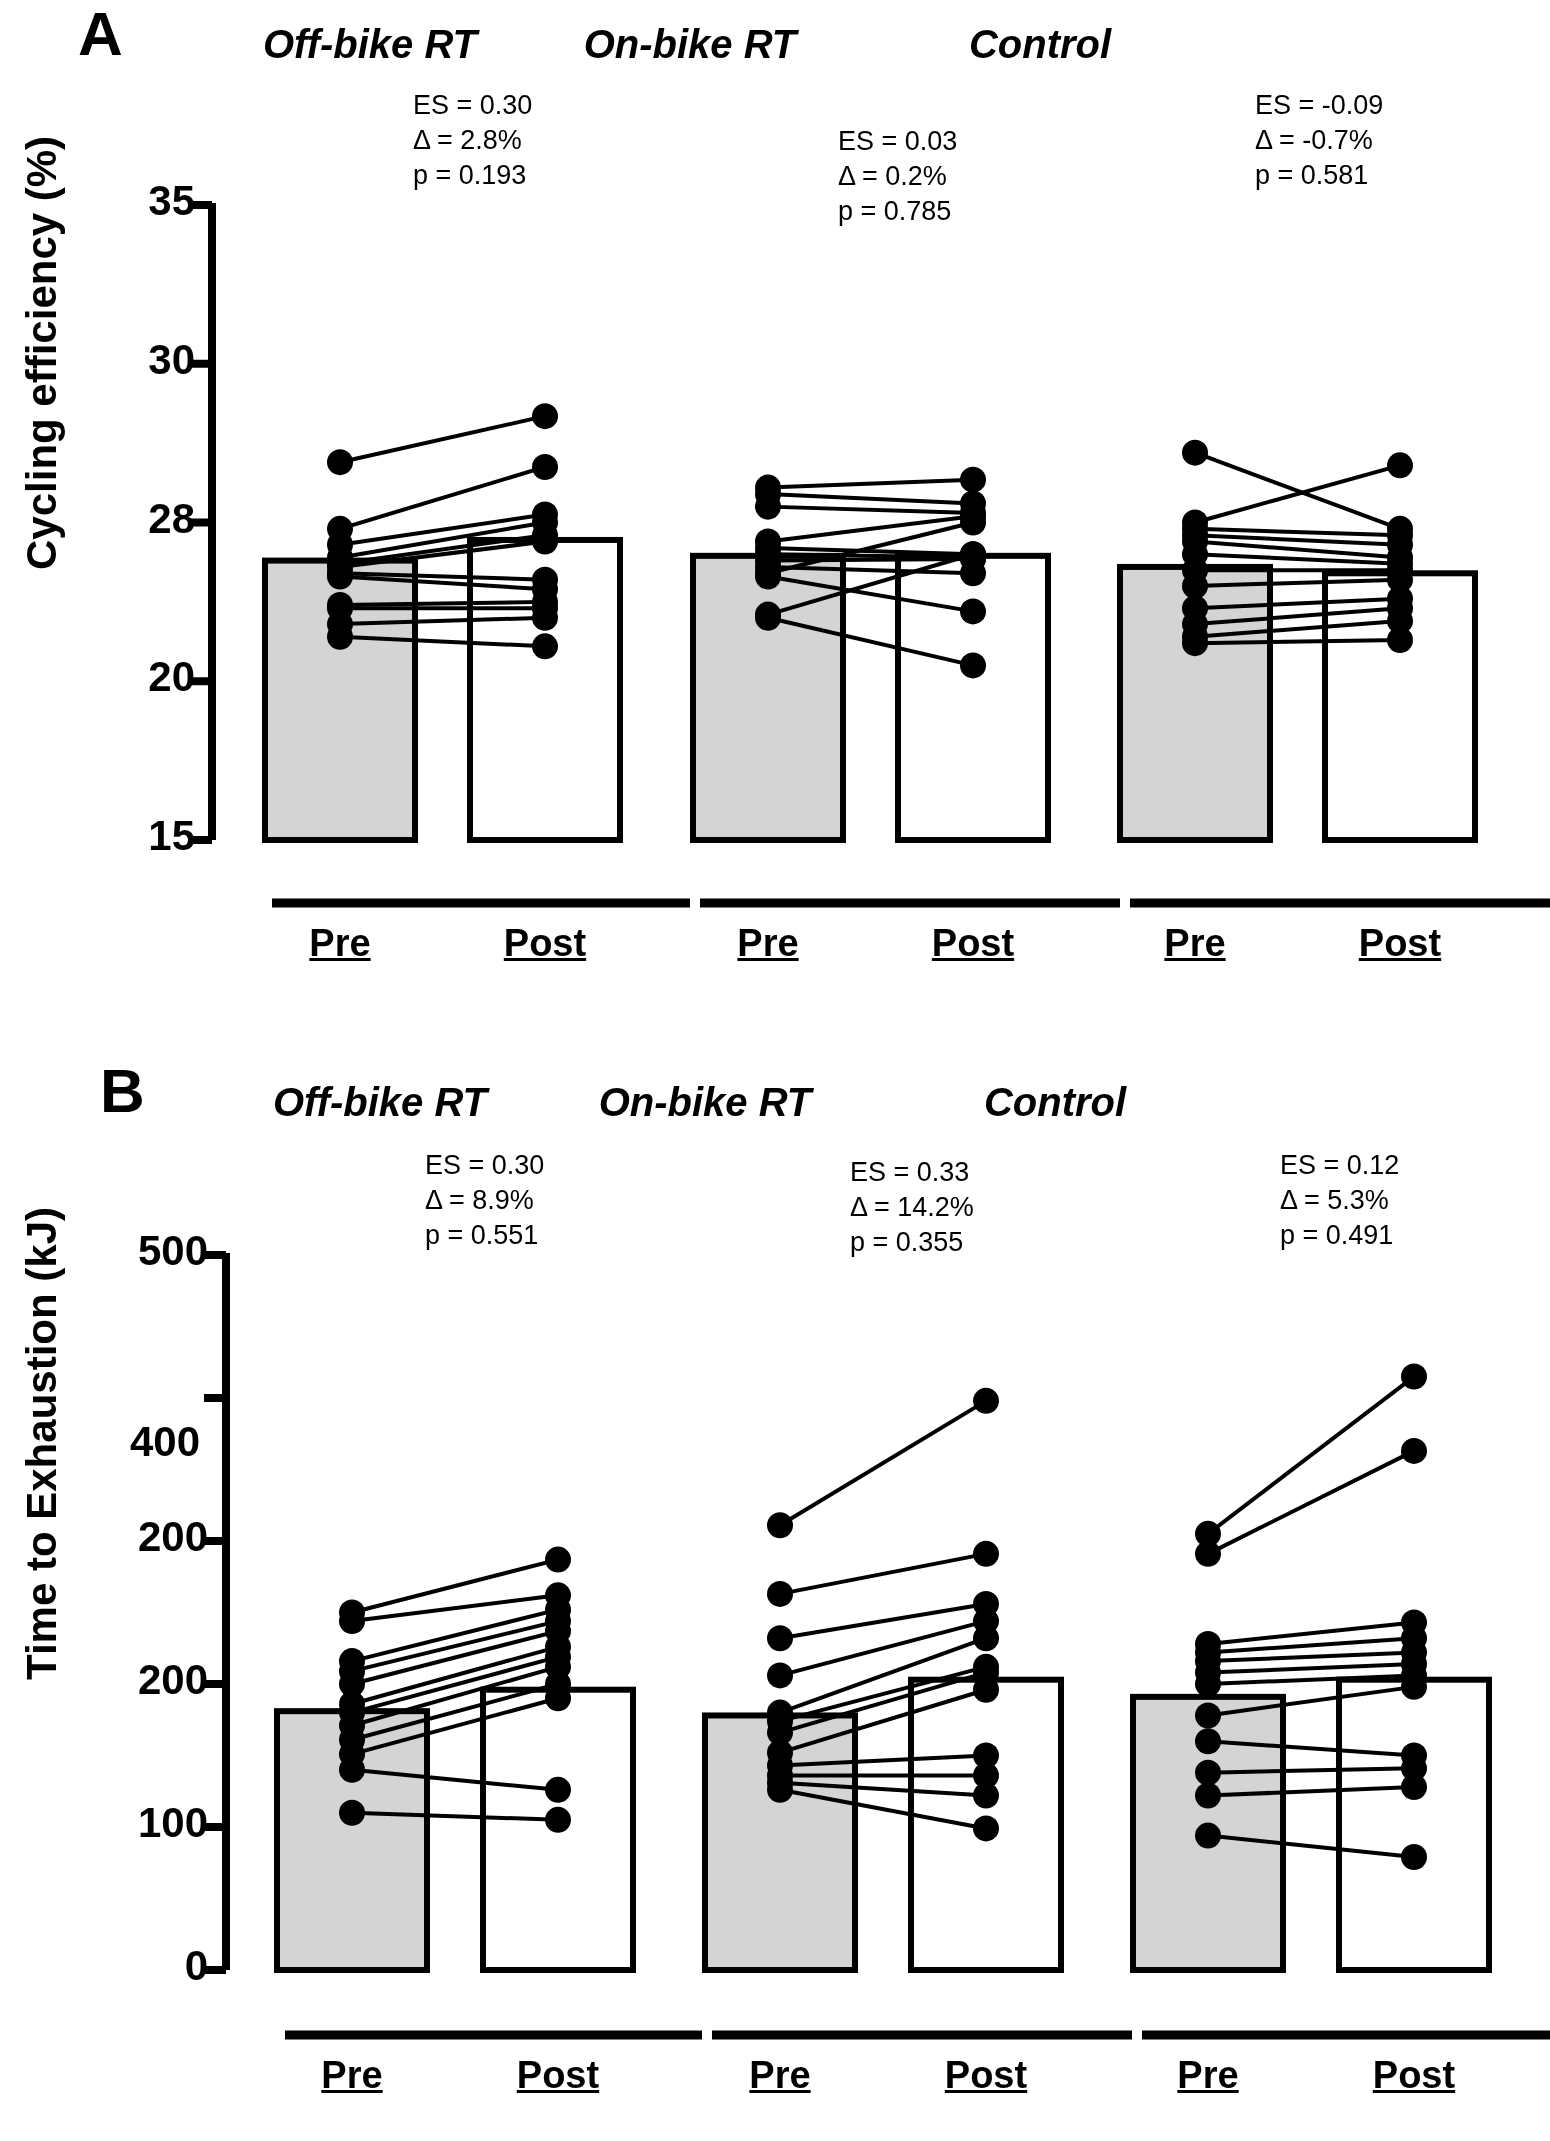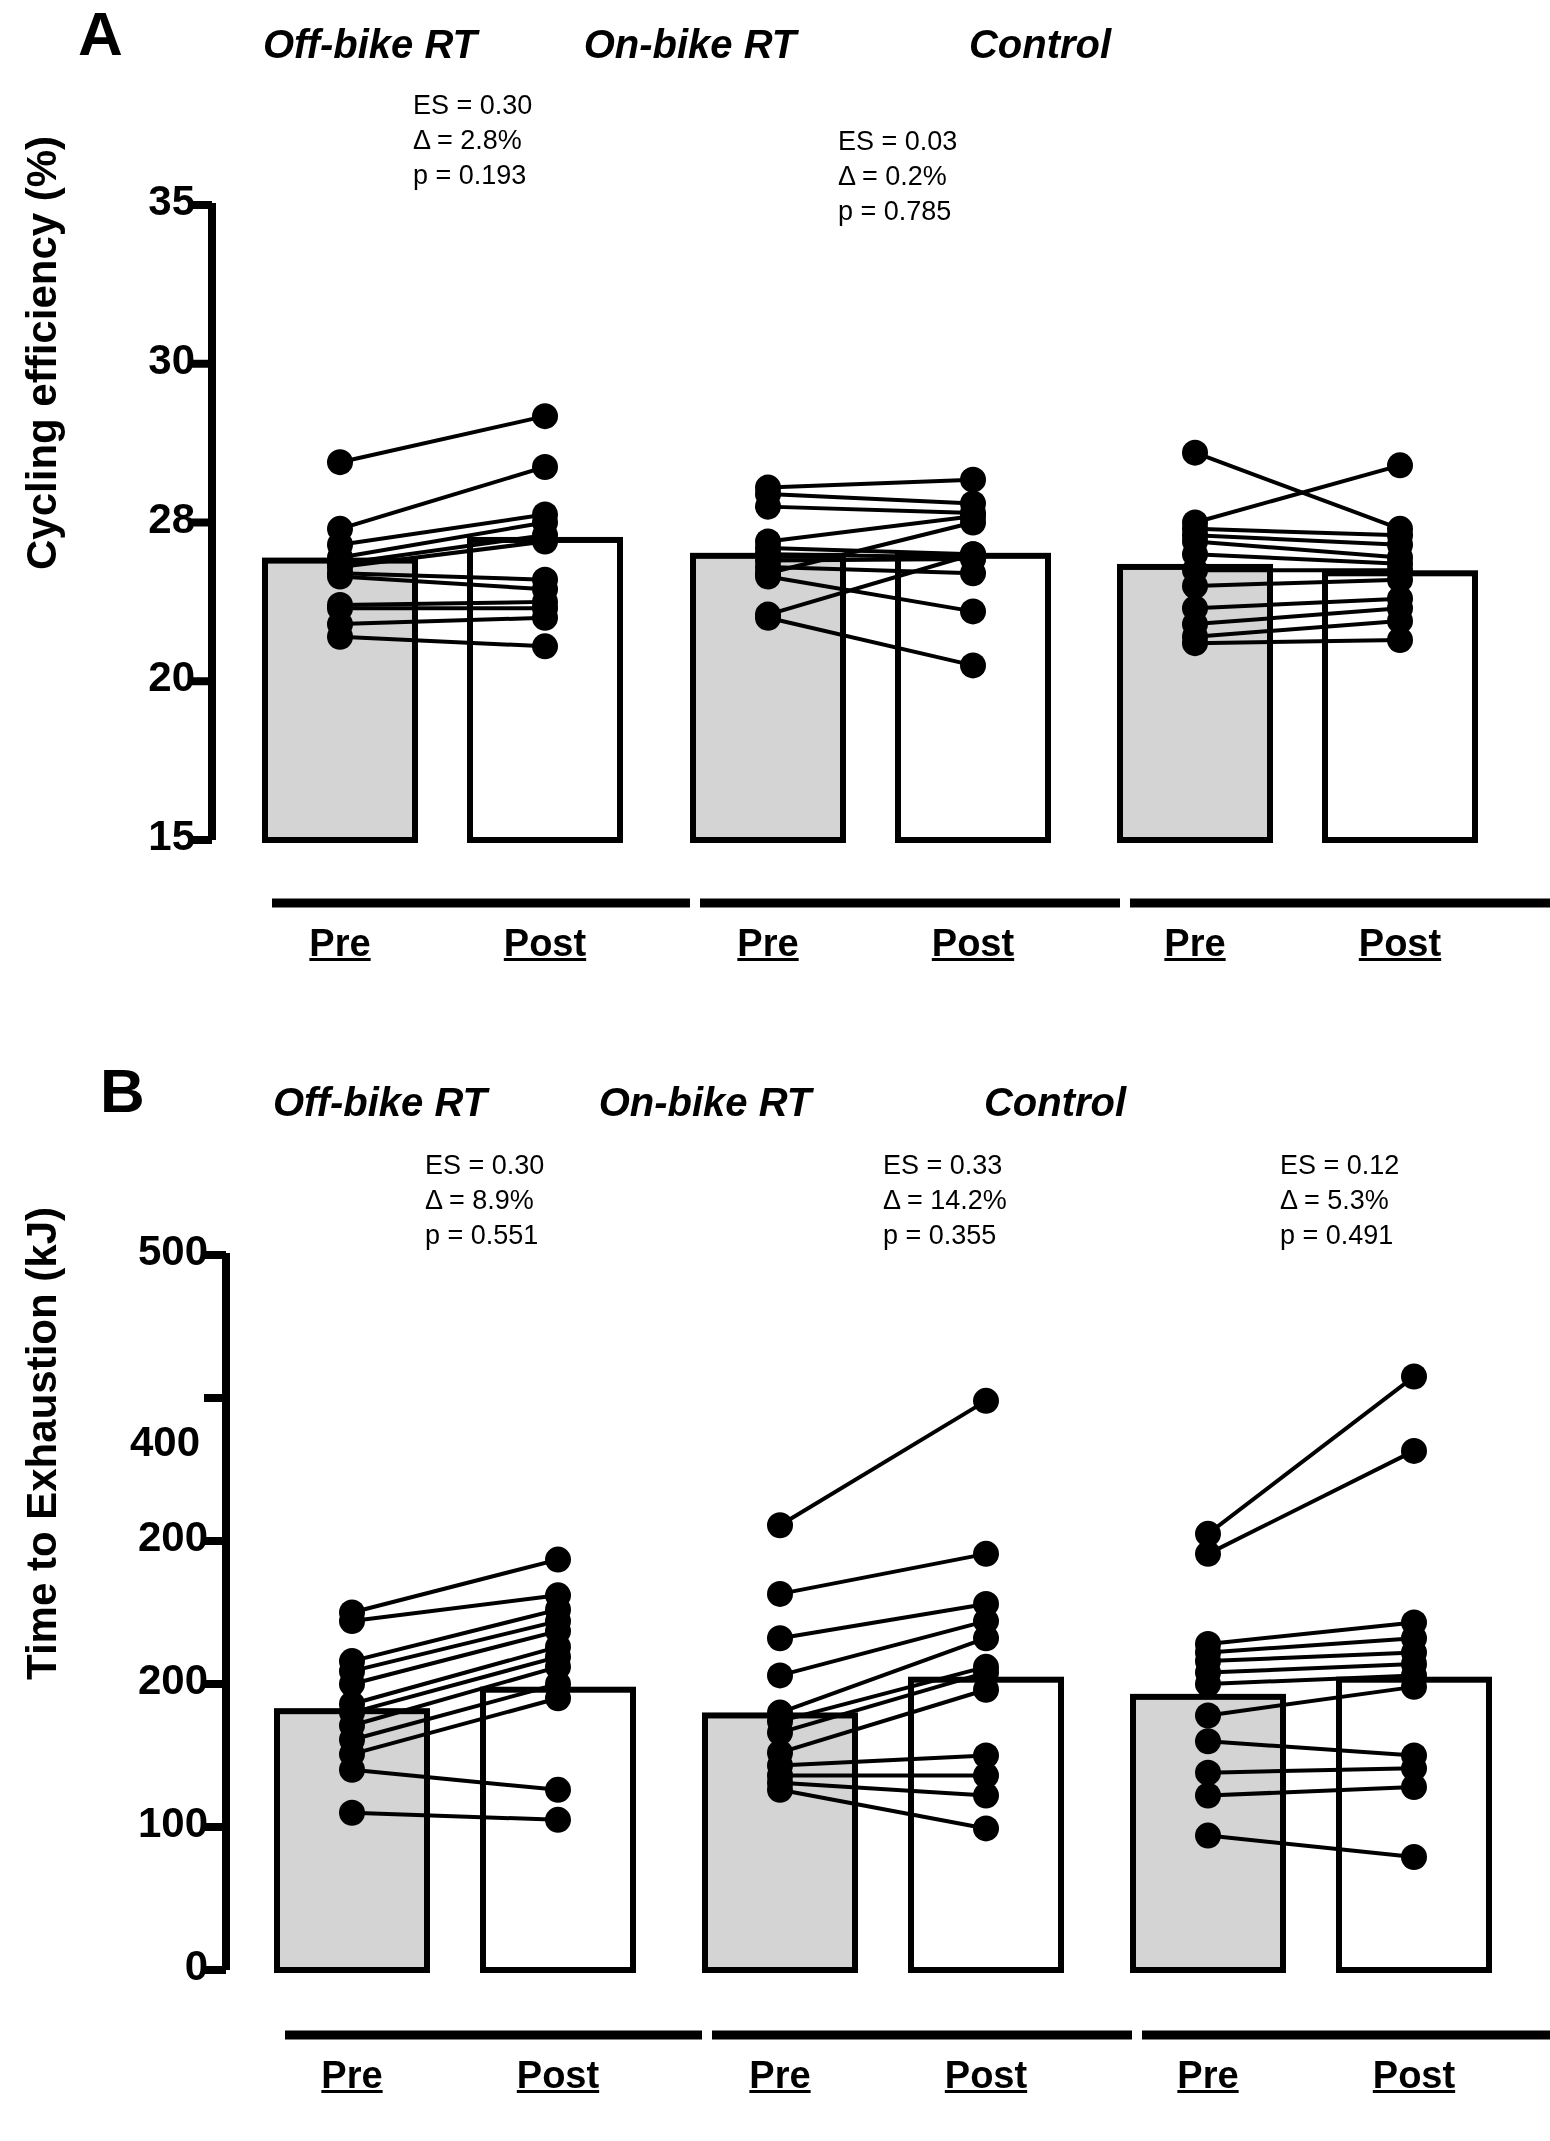--- a/index.html
+++ b/index.html
@@ -84,20 +84,25 @@
 
   <div class="stats" style="left:413px; top:88px;">
     <div>ES = 0.30</div>
     <div>Δ = 2.8%</div>
     <div>p = 0.193</div>
   </div>
   <div class="stats" style="left:838px; top:88px;margin-top:36px;">
     <div>ES = 0.03</div>
     <div>Δ = 0.2%</div>
     <div>p = 0.785</div>
+  </div>
+  <div class="stats" style="left:1255px; top:88px;">
+    <div>ES = -0.09</div>
+    <div>Δ = -0.7%</div>
+    <div>p = 0.581</div>
   </div>
 
   <svg class="plot-svg" id="svg-a" width="1550" height="1060">
       <line x1="212" y1="203" x2="212" y2="840" stroke="#000" stroke-width="8"></line>
       <line x1="190" y1="840" x2="212" y2="840" stroke="#000" stroke-width="8"></line>
       <line x1="190" y1="681.25" x2="212" y2="681.25" stroke="#000" stroke-width="8"></line>
       <line x1="190" y1="522.5" x2="212" y2="522.5" stroke="#000" stroke-width="8"></line>
       <line x1="190" y1="363.75" x2="212" y2="363.75" stroke="#000" stroke-width="8"></line>
       <line x1="190" y1="205" x2="212" y2="205" stroke="#000" stroke-width="8"></line>
       <line x1="272" y1="903" x2="690" y2="903" stroke="#000" stroke-width="9"></line>
@@ -237,21 +242,21 @@
 
   <div class="group-title" style="left:180px; top:20px; width:400px;">Off-bike RT</div>
   <div class="group-title" style="left:505px; top:20px; width:400px;">On-bike RT</div>
   <div class="group-title" style="left:855px; top:20px; width:400px;">Control</div>
 
   <div class="stats" style="left:425px; top:88px;">
     <div>ES = 0.30</div>
     <div>Δ = 8.9%</div>
     <div>p = 0.551</div>
   </div>
-  <div class="stats" style="left:850px; top:88px;margin-left:33px;">
+  <div class="stats" style="left:850px; top:95px;">
     <div>ES = 0.33</div>
     <div>Δ = 14.2%</div>
     <div>p = 0.355</div>
   </div>
   <div class="stats" style="left:1280px; top:88px;">
     <div>ES = 0.12</div>
     <div>Δ = 5.3%</div>
     <div>p = 0.491</div>
   </div>
 

